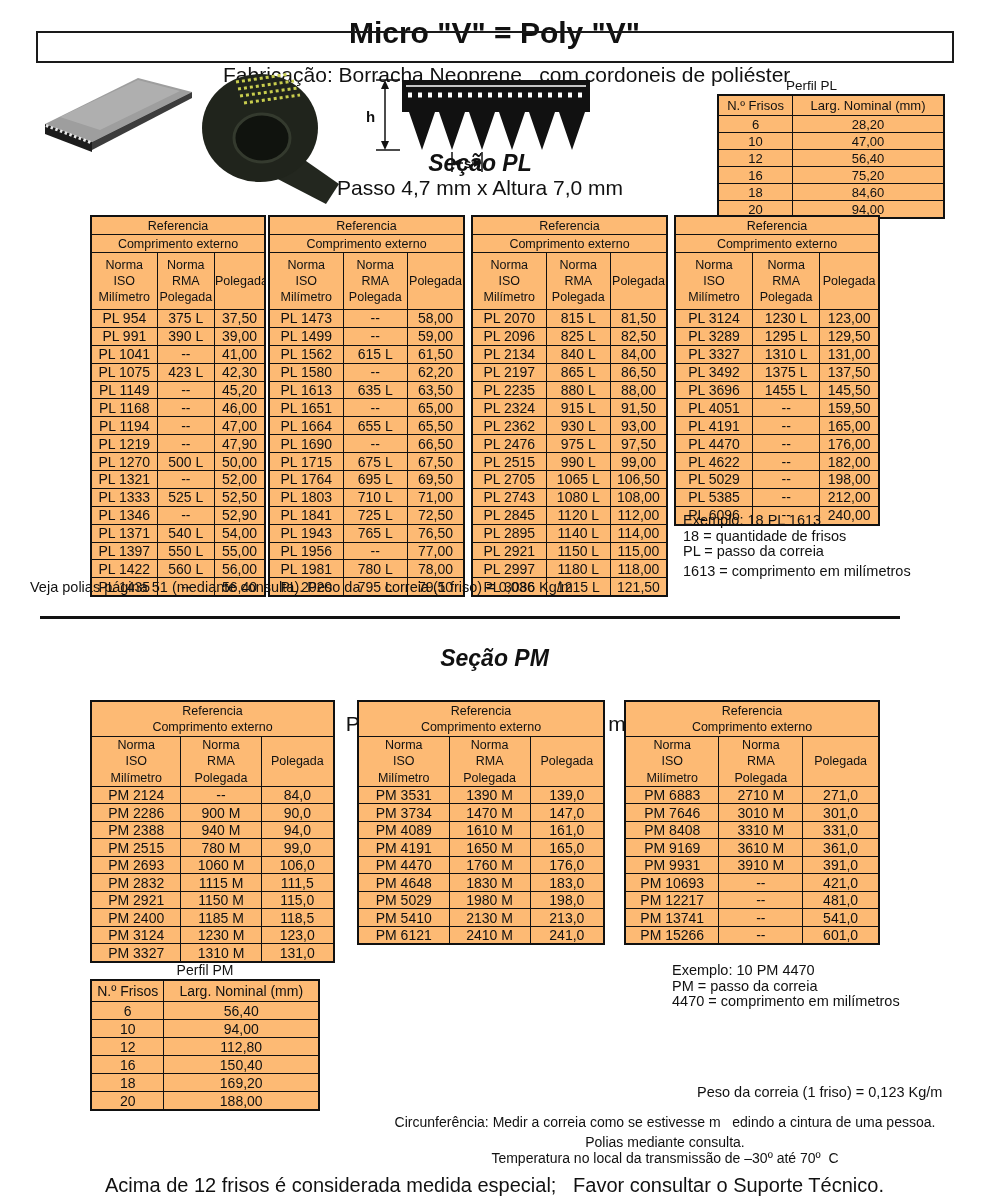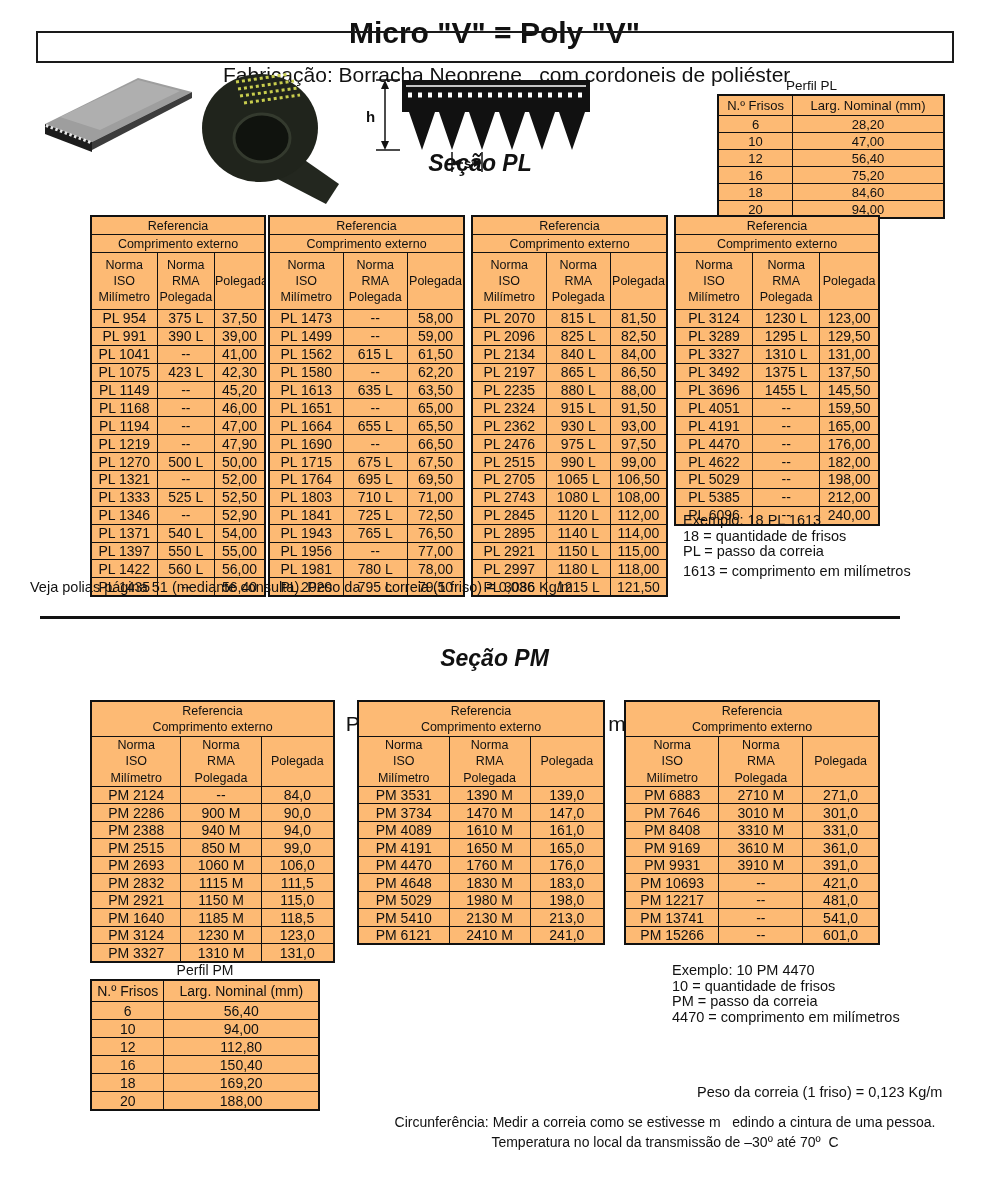--- a/index.html
+++ b/index.html
@@ -97,20 +97,21 @@
     <line x1="100" y1="90" x2="100" y2="110" stroke="#111" stroke-width="1.5"></line>
     <line x1="130" y1="90" x2="130" y2="110" stroke="#111" stroke-width="1.5"></line>
     <line x1="102" y1="101" x2="111" y2="101" stroke="#111" stroke-width="1.5"></line>
     <line x1="120" y1="101" x2="128" y2="101" stroke="#111" stroke-width="1.5"></line>
     <polygon points="100,101 108,97 108,105" fill="#111"></polygon>
     <polygon points="130,101 122,97 122,105" fill="#111"></polygon>
     <text x="112" y="106" font-size="13" font-weight="bold" fill="#111">s</text>
   </svg>
 
   <div class="abs secao-heading" style="left:315px; top:150px; width:330px;">Seção PL</div>
+  <div class="abs secao-sub" style="left:295px; top:176px; width:370px;">Passo 4,7 mm x Altura 7,0 mm</div>
 
   <div class="abs" style="left:697px; top:78px; width:189px;padding-left:20px;">
     <p class="perfil-title">Perfil PL</p>
     <table class="tbl perfil-tbl" style="width:228px;">
       <colgroup>
           <col style="width:33%">
           <col style="width:67%">
         </colgroup>
       <thead>
         <tr>
@@ -601,40 +602,40 @@
           <td>900 M</td>
           <td>90,0</td>
         </tr>
         <tr>
           <td>PM 2388</td>
           <td>940 M</td>
           <td>94,0</td>
         </tr>
         <tr>
           <td>PM 2515</td>
-          <td>850 M</td>
+          <td>780 M</td>
           <td>99,0</td>
         </tr>
         <tr>
           <td>PM 2693</td>
           <td>1060 M</td>
           <td>106,0</td>
         </tr>
         <tr>
           <td>PM 2832</td>
           <td>1115 M</td>
           <td>111,5</td>
         </tr>
         <tr>
           <td>PM 2921</td>
           <td>1150 M</td>
           <td>115,0</td>
         </tr>
         <tr>
-          <td>PM 1640</td>
+          <td>PM 2400</td>
           <td>1185 M</td>
           <td>118,5</td>
         </tr>
         <tr>
           <td>PM 3124</td>
           <td>1230 M</td>
           <td>123,0</td>
         </tr>
         <tr>
           <td>PM 3327</td>
@@ -821,26 +822,27 @@
           <tr>
             <td>20</td>
             <td>188,00</td>
           </tr>
         </tbody>
     </table>
   </div>
 
   <div class="abs example-block" style="left:672px; top:963px; width:310px;">
     <p>Exemplo: 10 PM 4470</p>
-    <p>10 = quantidade de frisos</p>
     <p>PM = passo da correia</p>
     <p>4470 = comprimento em milímetros</p>
   </div>
 
   <div class="abs footnote" style="left:697px; top:1084px;">Peso da correia (1 friso) = 0,123 Kg/m</div>
 
   <div class="abs footer-notes" style="right:44px; top:1114px; width:560px;">
     <p>Circunferência: Medir a correia como se estivesse m   edindo a cintura de uma pessoa.</p>
+    <p>Polias mediante consulta.</p>
     <p>Temperatura no local da transmissão de –30º até 70º  C</p>
   </div>
 
+  <div class="abs bottom-line">Acima de 12 frisos é considerada medida especial;   Favor consultar o Suporte Técnico.</div>
 
 </div>
 
 </body></html>

